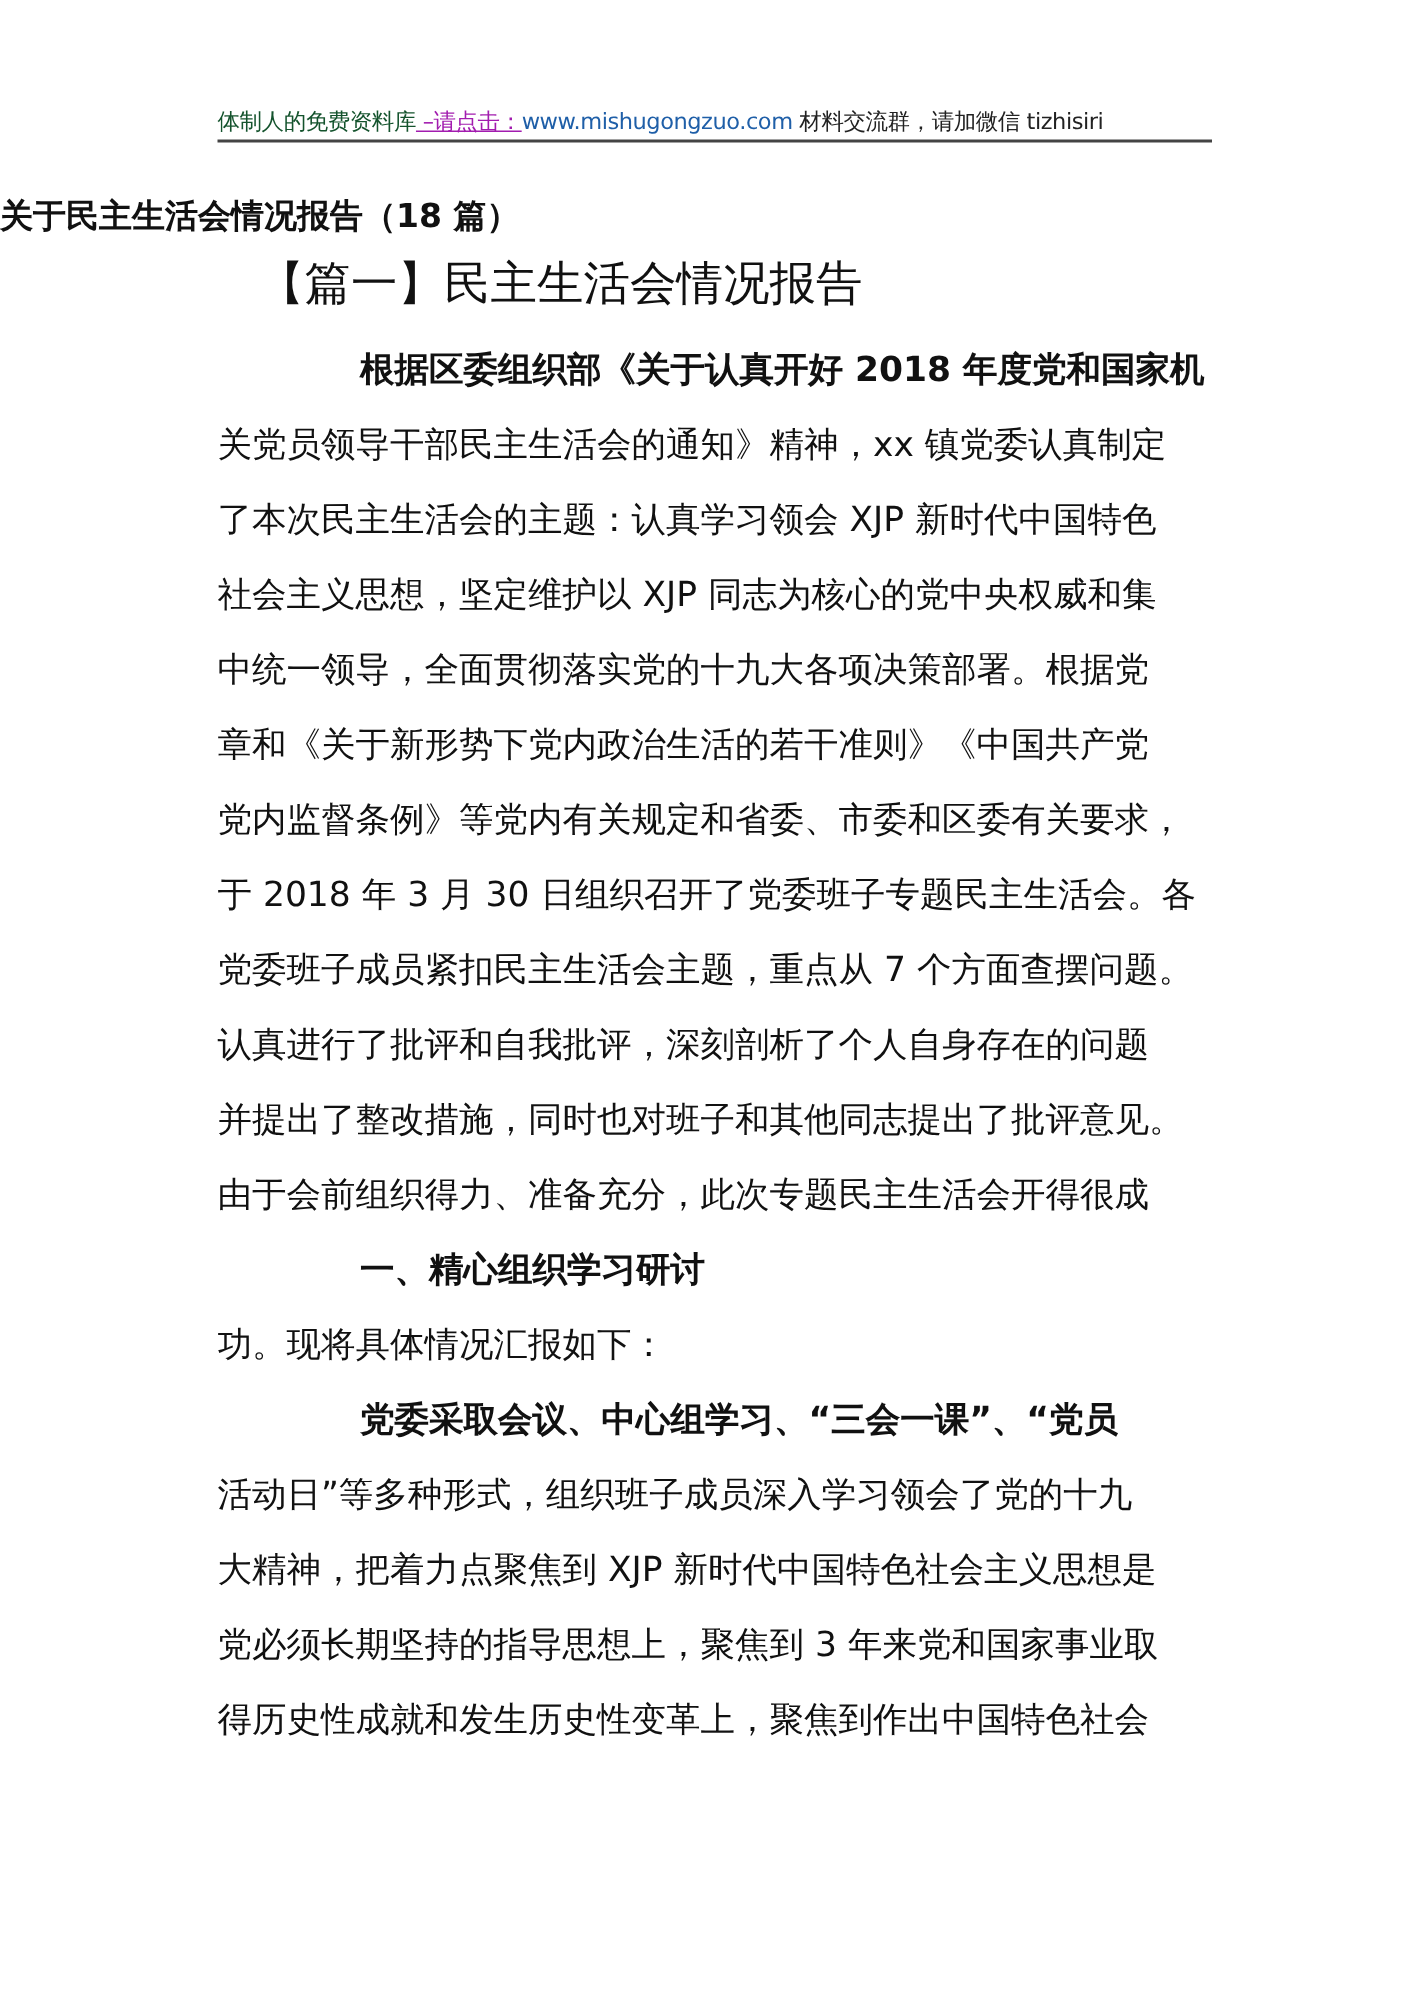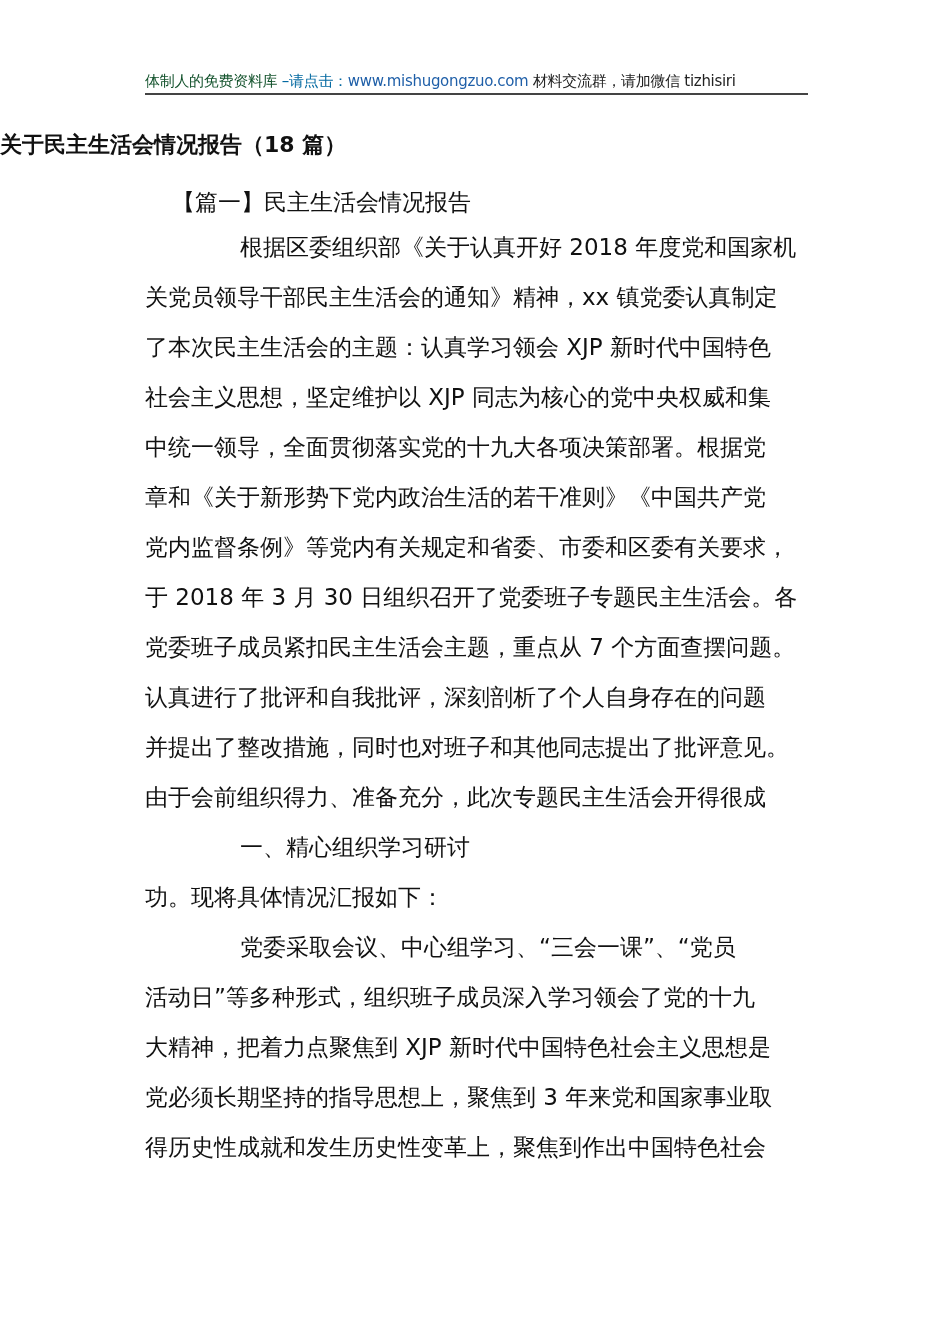--- a/index.html
+++ b/index.html
@@ -1,30 +1,30 @@
 <!DOCTYPE html>
 <html><head>
 <meta charset="utf-8">
 <style>
   html, body { margin:0; padding:0; background:#ffffff; }
   body { width:950px; height:1344px; position:relative; overflow:hidden;
          font-family:"DejaVu Sans","Liberation Sans",sans-serif; color:#111; }
   .header { position:absolute; left:145px; top:70px; width:663px; height:24px;
             font-size:15px; line-height:22px; white-space:nowrap; letter-spacing:-0.3px; }
   .header .brand { color:#14532d; }
-  .header .sep { color:#0369a1; }
+  .header .sep { color:#a21caf;text-decoration:underline; }
   .header .url { color:#1f5fa8; }
   .header .tail { color:#222; }
   .header-rule { position:absolute; left:145px; top:93px; width:663px; height:2px; background:#444; }
   .title { position:absolute; left:0; width:950px; top:128px; text-align:left;
            font-size:22px; font-weight:bold; line-height:34px; color:#111; }
-  .section-title { position:absolute; left:172px; top:184px; font-size:23px; line-height:36px; color:#111; }
+  .section-title { position:absolute; left:172px; top:171px; font-size:31px; line-height:36px; color:#111; }
   .body { position:absolute; left:145px; top:222px; width:670px; }
   .line { height:50px; line-height:50px; font-size:23px; white-space:nowrap; color:#111; }
-  .indent { padding-left:95px; }
+  .indent { padding-left:95px;font-weight:bold; }
 </style>
 </head>
 <body>
 
 <div class="header">
   <span class="brand">体制人的免费资料库</span><span class="sep"> –请点击：</span><span class="url">www.mishugongzuo.com</span><span class="tail"> 材料交流群，请加微信 tizhisiri</span>
 </div>
 <div class="header-rule"></div>
 
 <div class="title">关于民主生活会情况报告（18 篇）</div>

